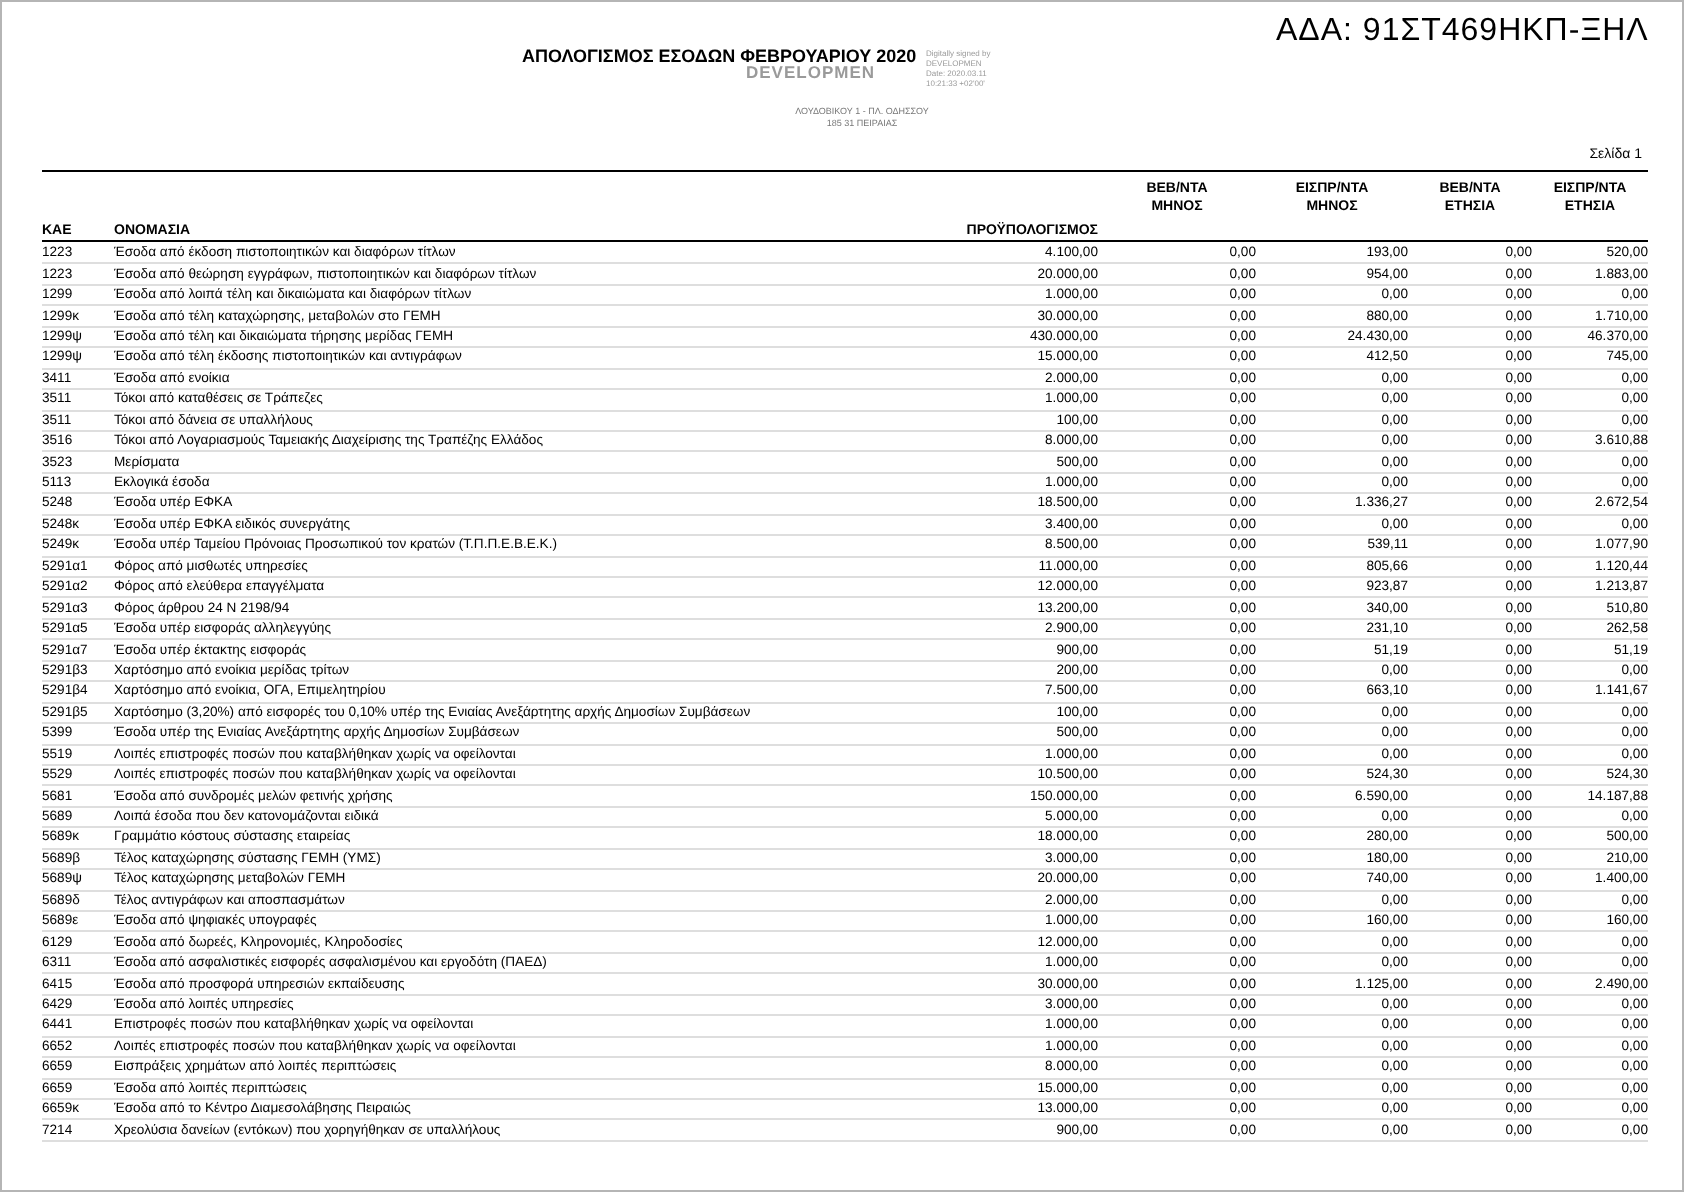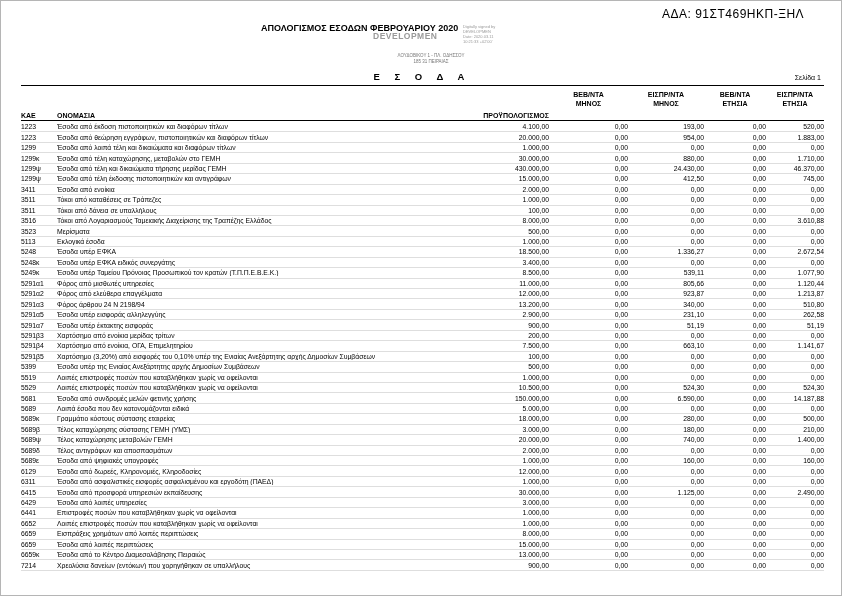--- a/index.html
+++ b/index.html
@@ -1,21 +1,21 @@
 <!DOCTYPE html>
 <html><head>
 <meta charset="utf-8">
 <style>
   html,body { margin:0; padding:0; background:#e8e8e8; }
   .page {
     position:relative; width:842px; height:596px; margin:0 auto;
     background:#ffffff; border:1px solid #b5b5b5; box-sizing:border-box;
     font-family:"Liberation Sans","DejaVu Sans",sans-serif; color:#000; overflow:hidden;
   }
-  .ada { position:absolute; top:6px; left:637px; font-size:12px; letter-spacing:0.5px;margin-left:24px; }
+  .ada { position:absolute; top:6px; left:637px; font-size:16px; letter-spacing:0.5px; }
   .title1 { position:absolute; top:22px; left:260px; width:340px; text-align:left; font-weight:bold; font-size:9px; }
   .title2 { position:absolute; top:40px; left:260px; width:340px; text-align:center; font-weight:bold; font-size:9px; }
   .sig-name { position:absolute; top:30px; left:372px; font-size:8.5px; font-weight:bold; color:#9a9a9a; letter-spacing:0.5px; }
   .sig-lines { position:absolute; top:23px; left:462px; font-size:4px; line-height:5px; color:#9a9a9a; }
   .letterhead { position:absolute; top:52px; left:260px; width:340px; text-align:center; font-size:4.5px; line-height:6px; color:#777; }
   .section-title { position:absolute; top:70px; left:0; width:842px; text-align:center; font-weight:bold; font-size:9.5px; letter-spacing:6px; }
   .page-num { position:absolute; top:73px; right:20px; font-size:7px; }
   .rule-top { position:absolute; top:84px; left:20px; width:803px; border-top:1px solid #000; }
   .thead { position:absolute; top:90px; left:20px; width:803px; height:30px; display:flex; font-size:7px; font-weight:bold; border-bottom:1px solid #000; box-sizing:border-box; }
   .hcol { display:flex; flex-direction:column; box-sizing:border-box; }
@@ -53,21 +53,20 @@
     <div>Digitally signed by</div>
     <div>DEVELOPMEN</div>
     <div>Date: 2020.03.11</div>
     <div>10:21:33 +02'00'</div>
   </div>
   <div class="letterhead">
     <div>ΛΟΥΔΟΒΙΚΟΥ 1 - ΠΛ. ΟΔΗΣΣΟΥ</div>
     <div>185 31 ΠΕΙΡΑΙΑΣ</div>
   </div>
 
-  <div class="section-title">Ε Σ Ο Δ Α</div>
   <div class="page-num">Σελίδα 1</div>
   <div class="rule-top"></div>
 
   <div class="thead">
     <div class="hcol col-kae">
       <div class="base">ΚΑΕ</div>
     </div>
     <div class="hcol col-name">
       <div class="base">ΟΝΟΜΑΣΙΑ</div>
     </div>

